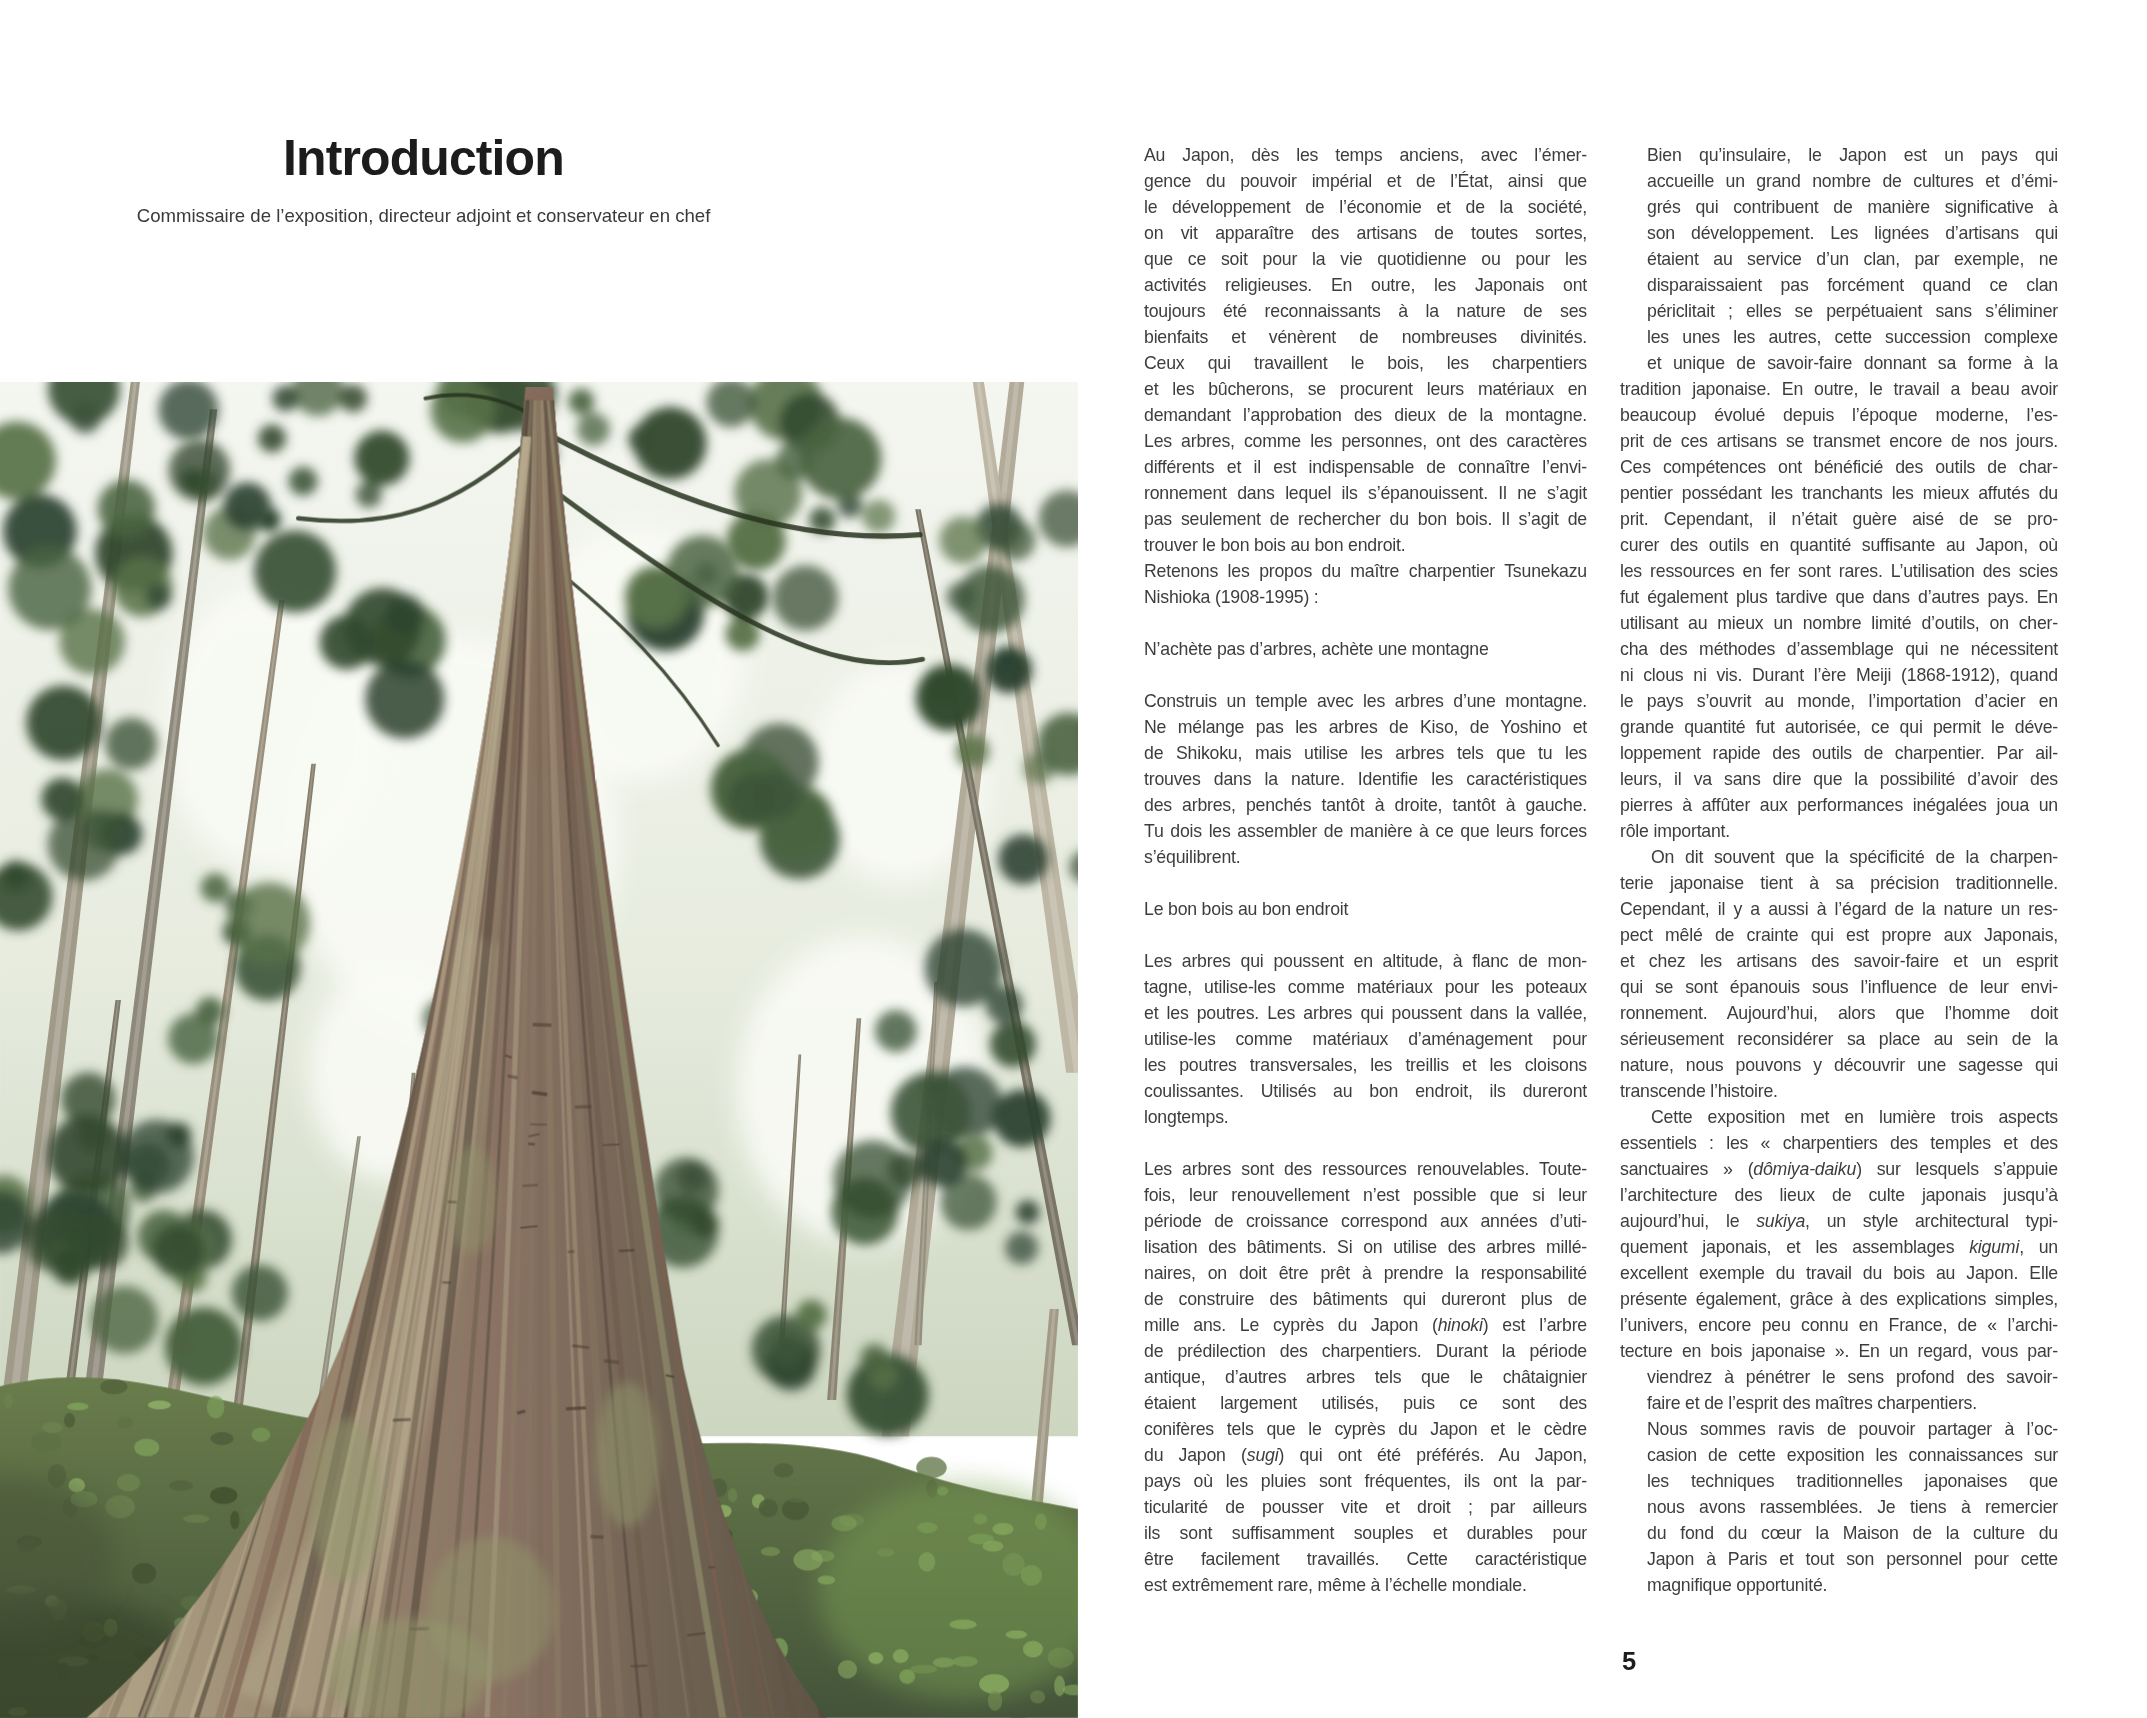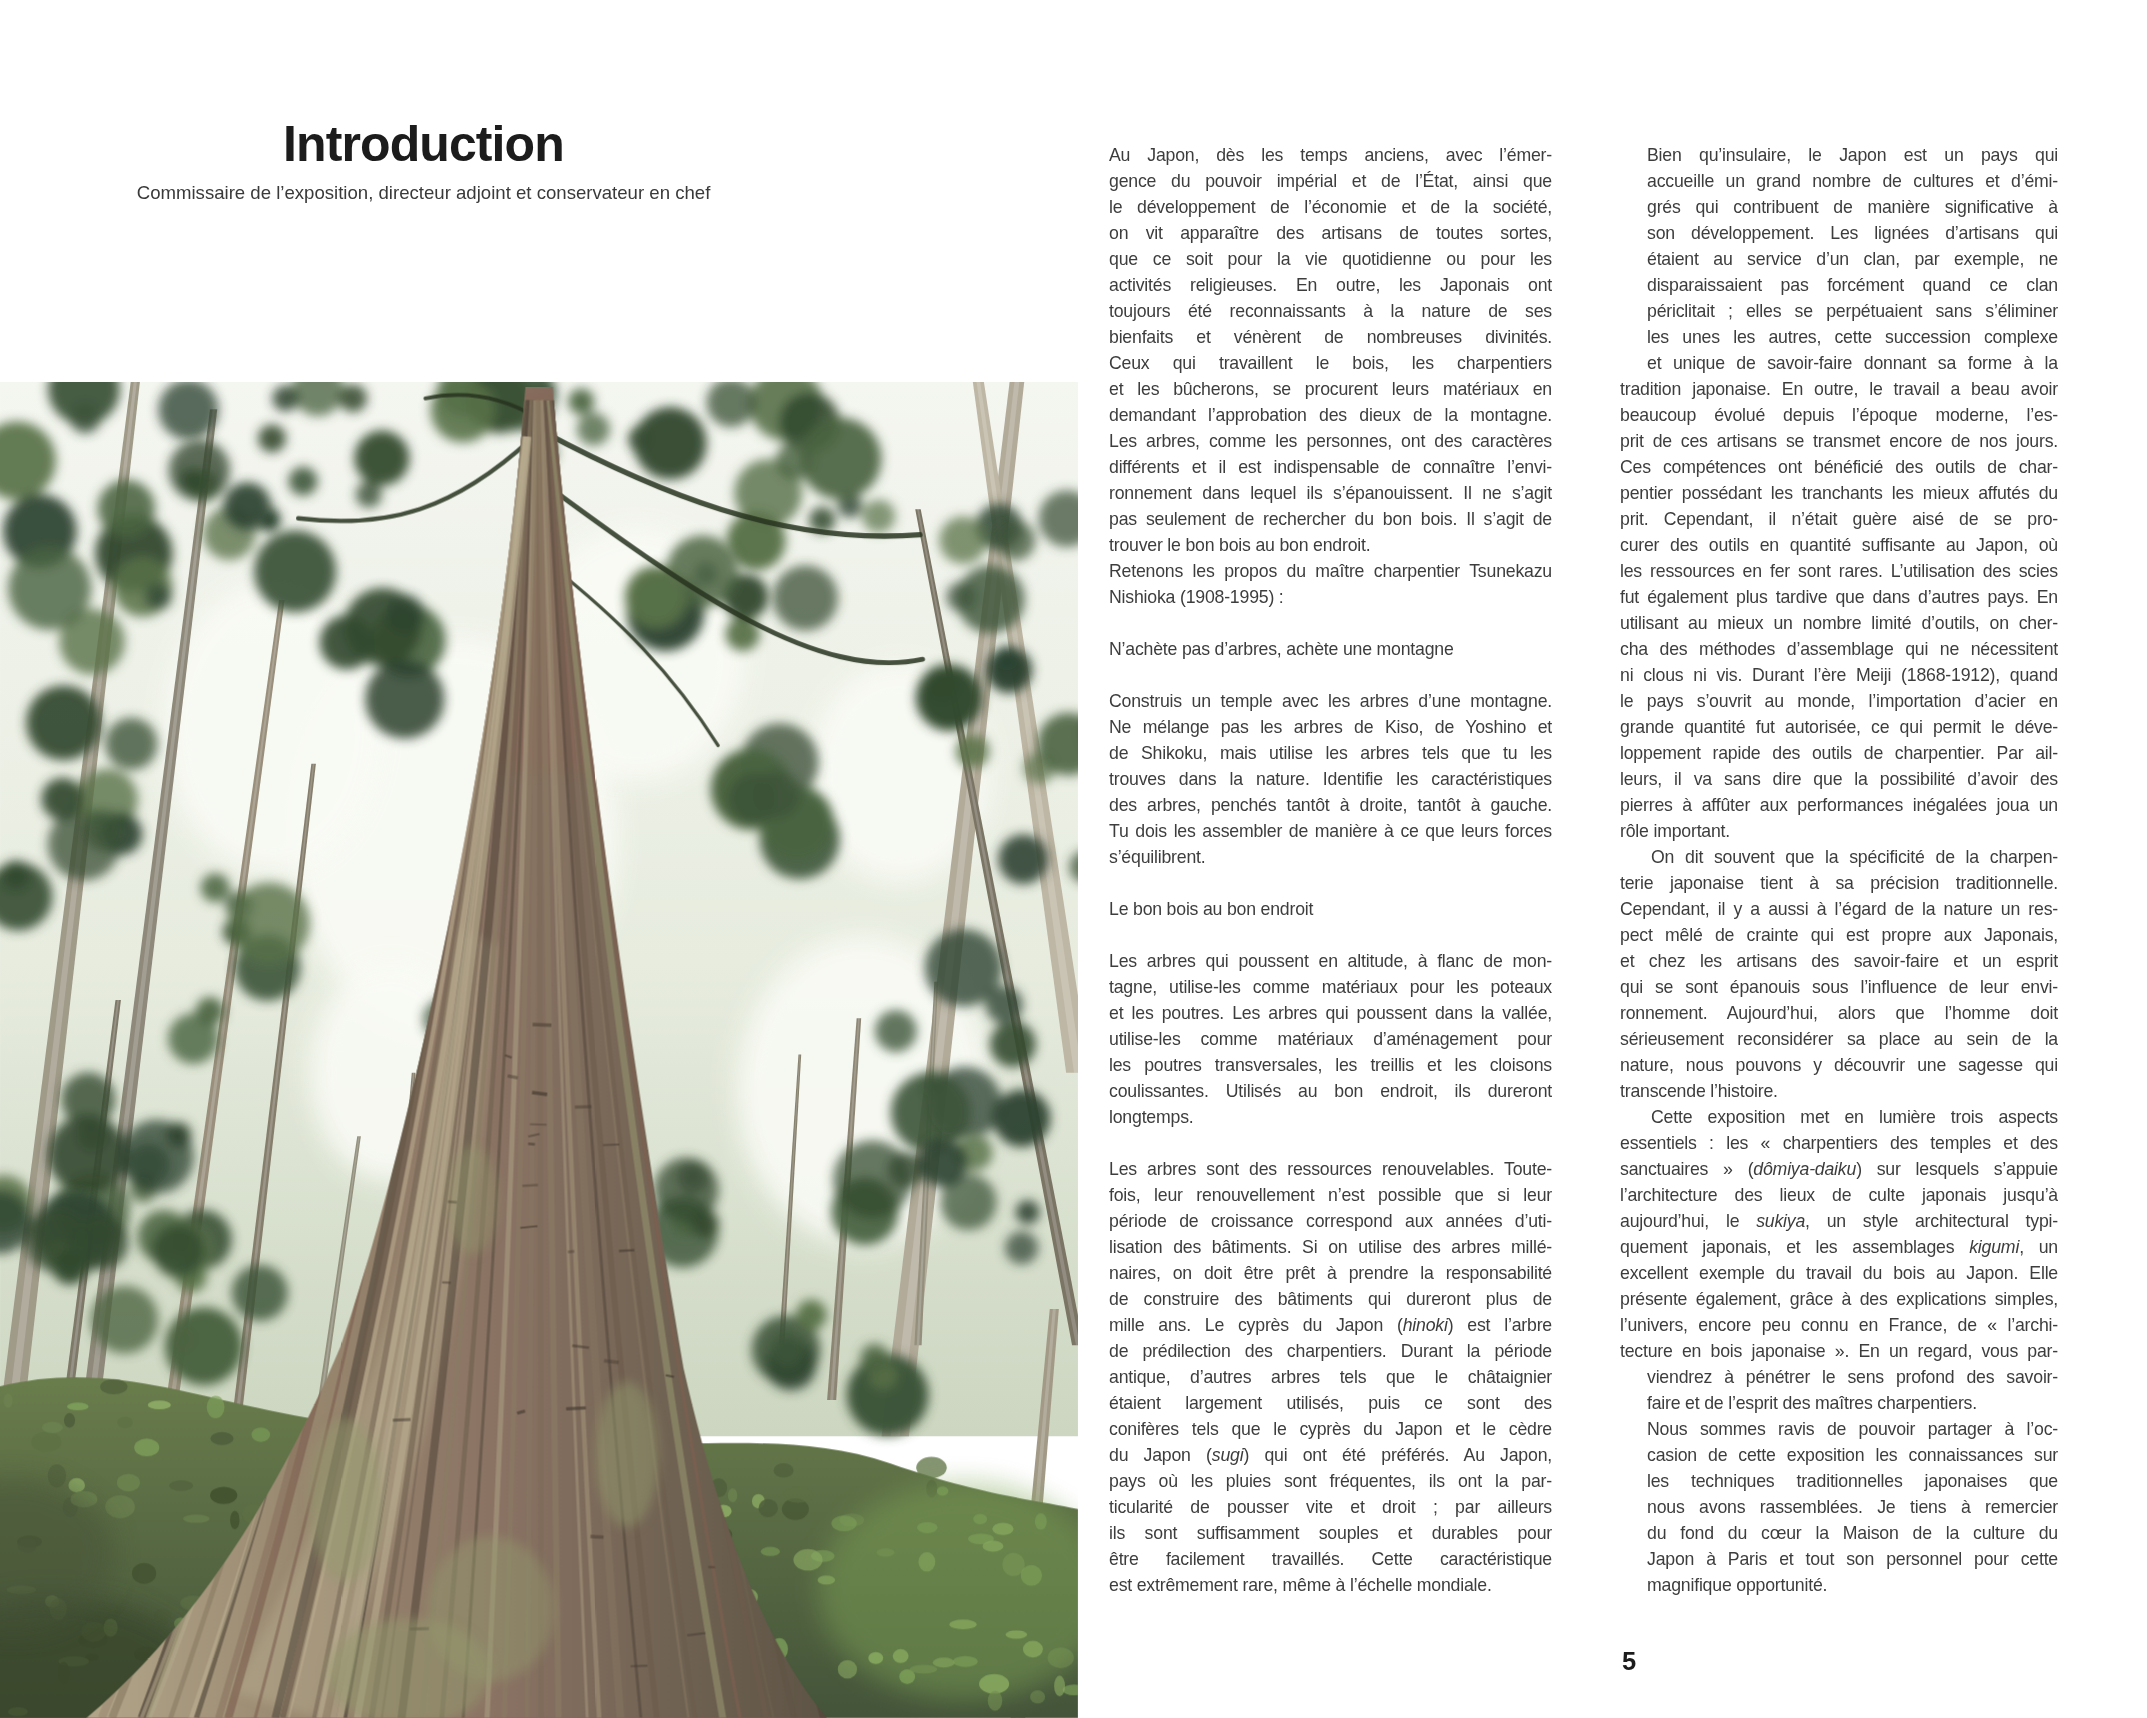--- a/index.html
+++ b/index.html
@@ -1,29 +1,29 @@
 <!DOCTYPE html>
 <html style="font-size:14.5px"><head>
 <meta charset="utf-8">
 <style>
   html,body{margin:0;padding:0;background:#ffffff;}
   .page{position:relative;width:2147px;height:1718px;background:#ffffff;overflow:hidden;
         font-family:"Liberation Sans","DejaVu Sans",sans-serif;color:#3d3d3d;}
   
   .intro-head{position:absolute;left:36px;top:116px;width:775px;text-align:center;}
-  .intro-head h1{margin:2px;font-size:50px;line-height:53px;font-weight:700;color:#1c1c1c;letter-spacing:-0.9px;}
+  .intro-head h1{margin:16px;font-size:50px;line-height:53px;font-weight:700;color:#1c1c1c;letter-spacing:-0.9px;}
   .author{margin-top:23.6px;font-size:24.5px;line-height:27px;color:#2e2e2e;font-weight:400;}
   .role{font-size:18.6px;line-height:30px;color:#3a3a3a;}
   .role.first{margin-top:7.3px;}
   
   .photo{position:absolute;left:0;top:382px;width:1078px;height:1336px;margin:0;overflow:hidden;}
   .photo svg{display:block;width:1078px;height:1336px;}
   
   .col{position:absolute;top:142px;font-size:17.7px;letter-spacing:-0.2px;color:#3d3d3d;}
-  .col1{left:1109px;width:443px;}
+  .col1{left:1144px;width:443px;}
   .col2{left:1620px;width:438px;}
   .ln{text-align:justify;text-align-last:justify;line-height:26px;min-height:26px;overflow:hidden;}
   .ln.last{text-align-last:left;}
   .ln.ind{padding-left:27px;}
   .ln.fi{text-indent:31px;}
   .ln.blank{min-height:26px;}
   .ln i{font-style:italic;}
   
   .pagenum{position:absolute;left:1600px;top:1647px;width:58px;text-align:center;
            font-size:25.5px;font-weight:700;color:#1c1c1c;}

